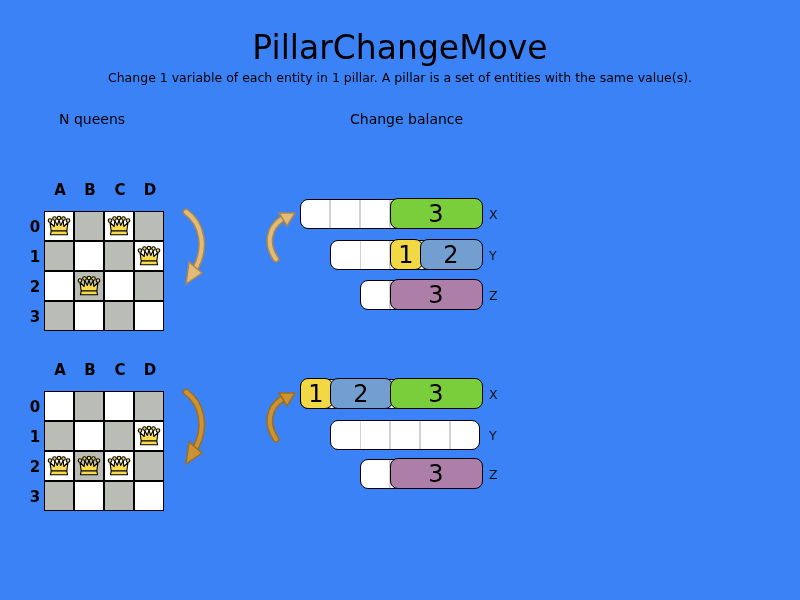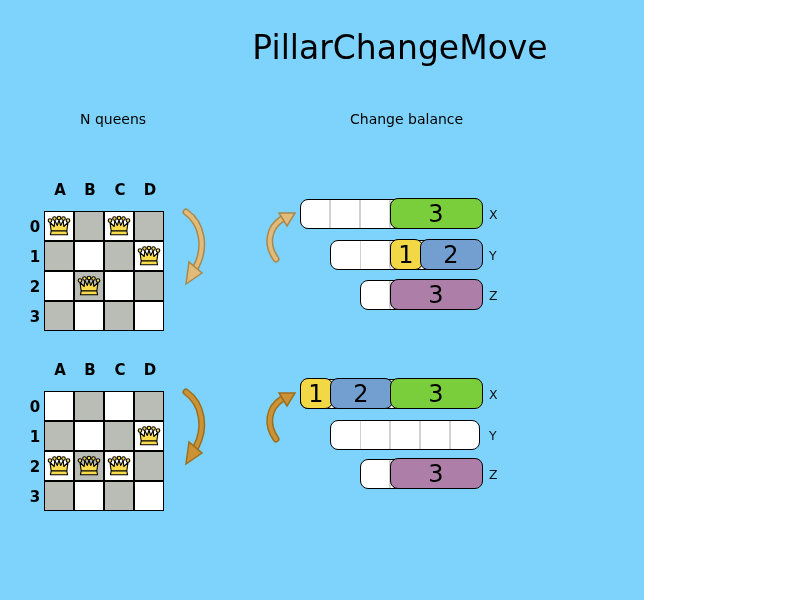--- a/index.html
+++ b/index.html
@@ -1,17 +1,17 @@
 <!DOCTYPE html>
 <html><head>
 <meta charset="utf-8">
 <style>
   html,body{margin:0;padding:0;background:#fff;}
   #canvas{
-    position:relative;width:644px;height:600px;background:#7dd3fc;overflow:hidden;
+    position:relative;width:800px;height:600px;background:#3b82f6;overflow:hidden;
     font-family:"DejaVu Sans","Liberation Sans",sans-serif;color:#000;
   }
   .abs{position:absolute;}
   #title{left:0;top:30px;width:800px;text-align:center;font-size:33px;line-height:1.1;}
   #subtitle{left:0;top:70px;width:800px;text-align:center;font-size:12.5px;}
   .section-label{font-size:14px;}
   
   .board{display:grid;grid-template-columns:20px repeat(4,30px);grid-auto-rows:30px;}
   .col-label,.row-label{display:flex;align-items:center;justify-content:center;
     font-weight:bold;font-size:15px;}
@@ -38,22 +38,23 @@
   .arrow.dark .shaft-outer{stroke:var(--arrow-dark-edge);}
   .arrow.dark .shaft-inner{stroke:var(--arrow-dark-fill);}
   .arrow.dark .head{fill:var(--arrow-dark-fill);stroke:var(--arrow-dark-edge);stroke-width:1.5;}
 </style>
 </head>
 <body>
 
 <div id="canvas" style="--board-dark: #babdb6; --arrow-light-fill: #e2bb79; --arrow-light-edge: #a9884d; --arrow-dark-fill: #cc9336; --arrow-dark-edge: #9c6f1e;">
 
   <h1 id="title" class="abs" style="margin:0;font-weight:normal;">PillarChangeMove</h1>
-
-  <div class="abs section-label" style="left:80px;top:111px;">N queens</div>
+  <div id="subtitle" class="abs">Change 1 variable of each entity in 1 pillar. A pillar is a set of entities with the same value(s).</div>
+
+  <div class="abs section-label" style="left:59px;top:111px;">N queens</div>
   <div class="abs section-label" style="left:350px;top:111px;">Change balance</div>
 
   <div id="board-before" class="abs board" style="left:25px;top:182px;">
       <div class="col-label"></div>
       <div class="col-label">A</div>
       <div class="col-label">B</div>
       <div class="col-label">C</div>
       <div class="col-label">D</div>
       <div class="row-label">0</div>
       <div class="cell">

